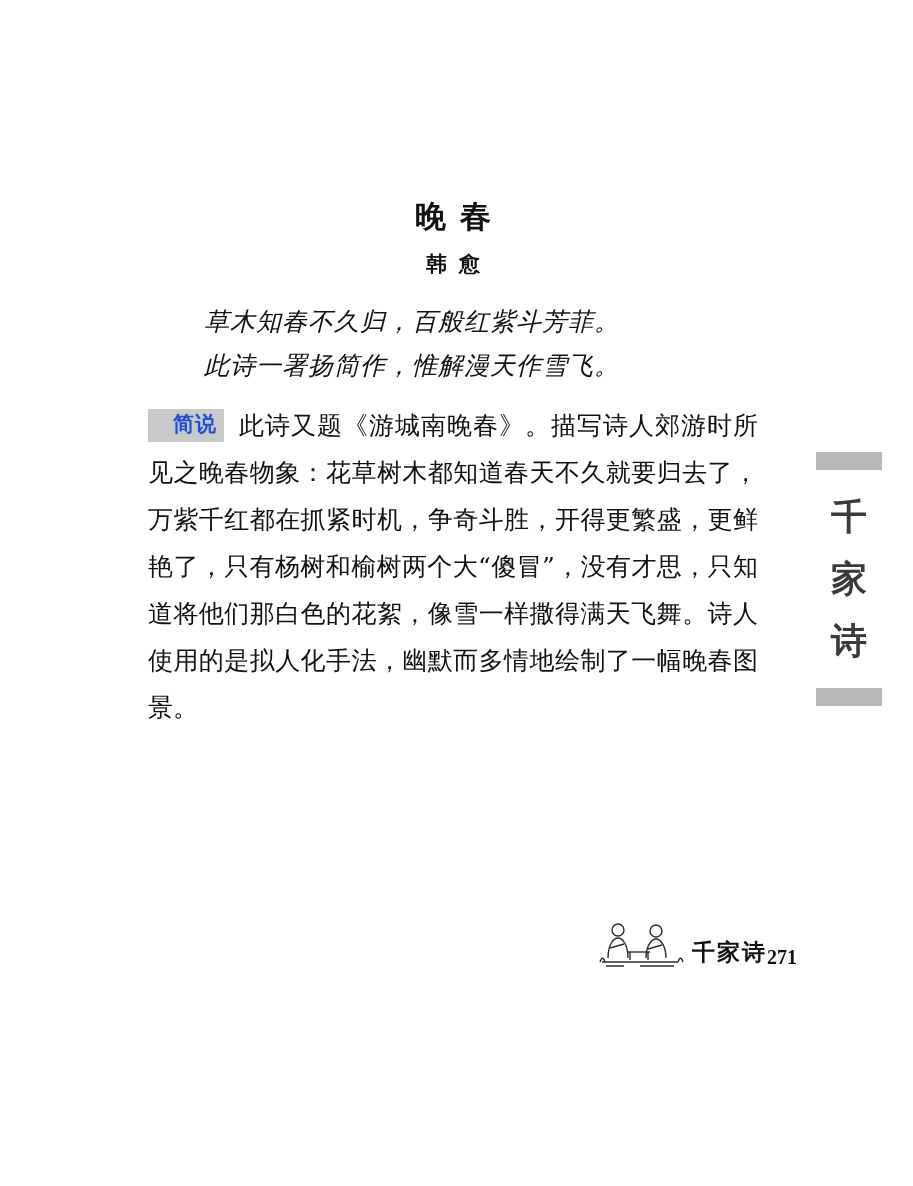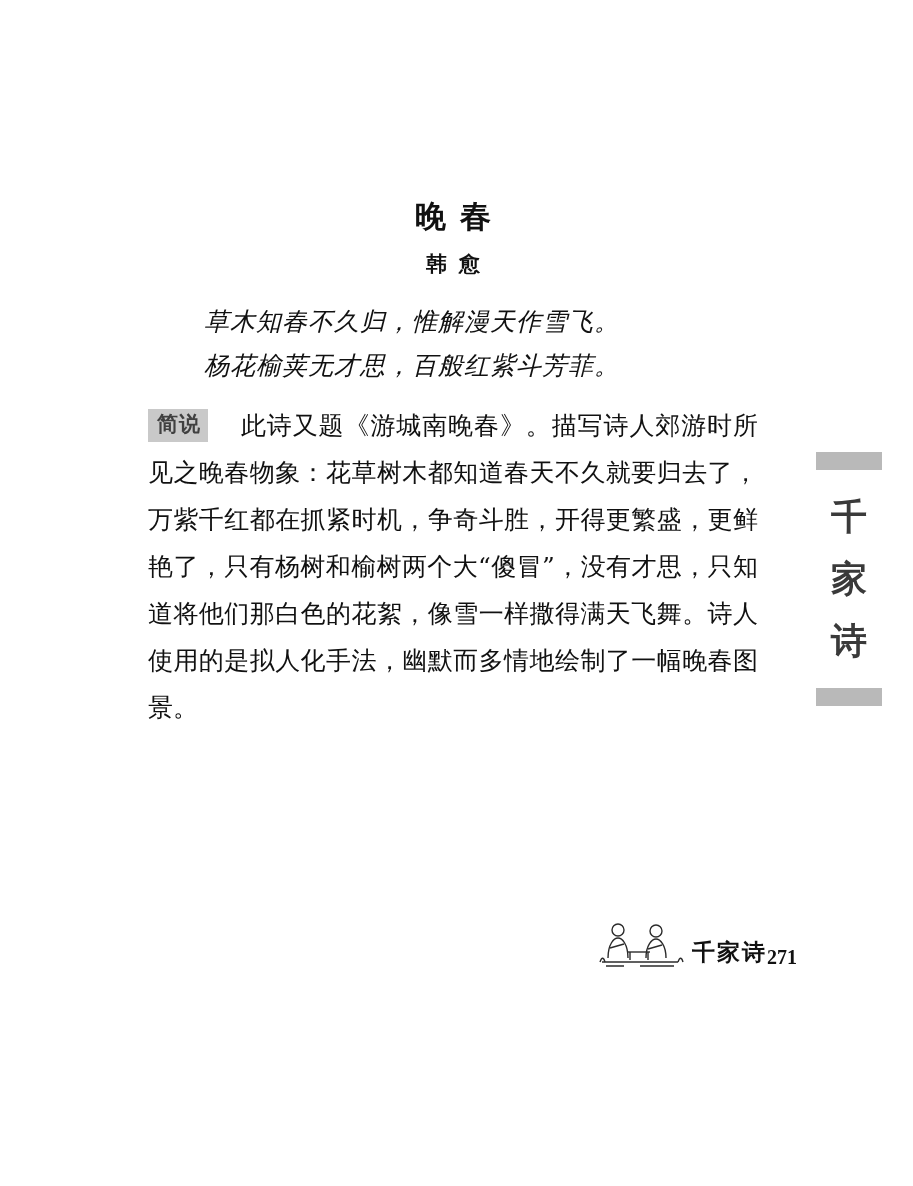--- a/index.html
+++ b/index.html
@@ -65,26 +65,26 @@
   .note {
     margin-top: 14px;
     font-size: 25px;
     line-height: 47px;
     text-align: justify;
     font-family: "DejaVu Serif", "Liberation Serif", serif;
   }
   .note-tag {
     display: inline-block;
     background: #c9c9c9;
-    color: #404040;
+    color: #1d4ed8;
     font-size: 21px;
     line-height: 29px;
     font-weight: bold;
-    padding: 1px 7px 3px 9px;
-    margin-right: 32px;
+    padding: 1px 7px 3px 25px;
+    margin-right: 14px;
     vertical-align: 3px;
     font-family: "DejaVu Sans", "Liberation Sans", sans-serif;
     letter-spacing: 1px;
   }
   .note-body { letter-spacing: 0px; }
 
   
   .side-title {
     position: absolute;
     right: 24px;
@@ -148,22 +148,22 @@
 </head>
 <body>
 
 <div class="page">
 
   <div class="content">
 
     <div class="poem-block">
       <div class="poem-title">晚春</div>
       <div class="poem-author">韩愈</div>
-      <div class="poem-line">草木知春不久归，惟解漫天作雪飞。</div>
-      <div class="poem-line">杨花榆荚无才思，百般红紫斗芳菲。</div>
+      <div class="poem-line">草木知春不久归，百般红紫斗芳菲。</div>
+      <div class="poem-line">此诗一署扬简作，惟解漫天作雪飞。</div>
       <div class="note">
         <span class="note-tag">简说</span><span class="note-body">此诗又题《游城南晚春》。描写诗人郊游时所见之晚春物象：花草树木都知道春天不久就要归去了，万紫千红都在抓紧时机，争奇斗胜，开得更繁盛，更鲜艳了，只有杨树和榆树两个大“傻冒”，没有才思，只知道将他们那白色的花絮，像雪一样撒得满天飞舞。诗人使用的是拟人化手法，幽默而多情地绘制了一幅晚春图景。</span>
       </div>
     </div>
 
 
   </div>
 
   <div class="side-title">
     <div class="side-bar"></div>

